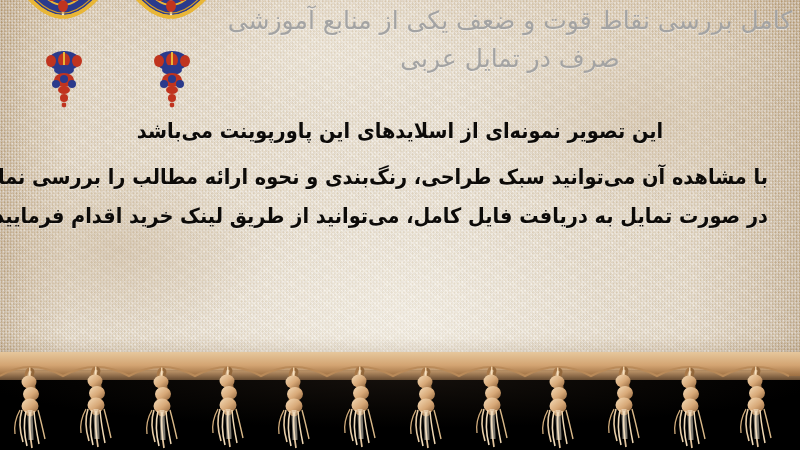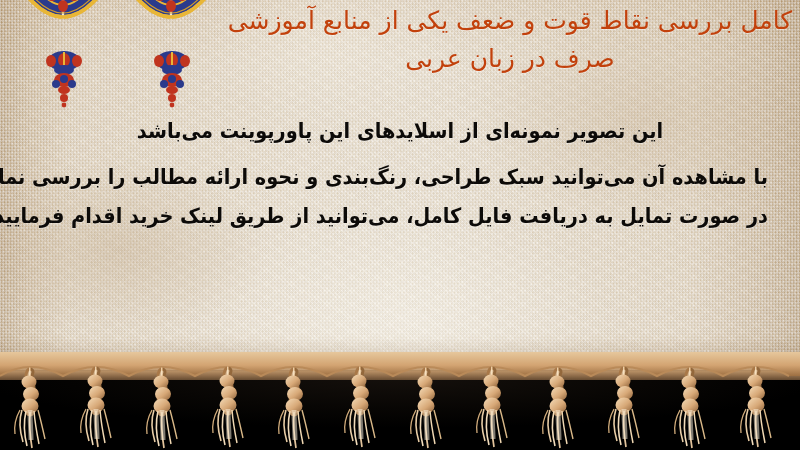--- a/index.html
+++ b/index.html
@@ -67,21 +67,21 @@
       radial-gradient(ellipse 210px 130px at 120px 250px, rgba(176,146,108,.24), rgba(0,0,0,0) 70%),
       radial-gradient(ellipse 240px 150px at 640px 120px, rgba(176,146,108,.18), rgba(0,0,0,0) 70%),
       radial-gradient(ellipse 300px 160px at 400px 320px, rgba(255,253,246,.30), rgba(0,0,0,0) 72%),
       radial-gradient(ellipse 190px 120px at 330px 40px, rgba(255,252,244,.20), rgba(0,0,0,0) 70%);
   }
 
   
   .title-block{
     position:absolute; right:0; left:220px; top:2px;
     text-align:center;
-    color:#c2410c;
+    color:#a3a3a3;
     font-size:25px;
     line-height:38px;
     font-weight:400;
     letter-spacing:0px;
     text-shadow:0 1px 0 rgba(255,255,255,.35);
   }
   .body-block{
     position:absolute; left:0; right:0; top:112px;
     text-align:center;
     color:#0c0a08;
@@ -255,21 +255,21 @@
     <ellipse cx="22" cy="31" rx="4" ry="4" fill="#2a3a8c"></ellipse>
     <ellipse cx="14" cy="36" rx="4" ry="4" fill="#2a3a8c"></ellipse>
     <ellipse cx="30" cy="36" rx="4" ry="4" fill="#2a3a8c"></ellipse>
     <ellipse cx="22" cy="42" rx="6" ry="4" fill="#c0341f"></ellipse>
     <ellipse cx="22" cy="50" rx="4" ry="4" fill="#c0341f"></ellipse>
     <circle cx="22" cy="57" r="2.4" fill="#c0341f"></circle>
   </svg>
 
   <div class="title-block">
     <div>کامل بررسی نقاط قوت و ضعف یکی از منابع آموزشی</div>
-    <div>صرف در زبان عربی</div>
+    <div>صرف در تمایل عربی</div>
   </div>
 
   <div class="body-block">
     <span class="ln first">این تصویر نمونه‌ای از اسلایدهای این پاورپوینت می‌باشد</span>
     <span class="ln">با مشاهده آن می‌توانید سبک طراحی، رنگ‌بندی و نحوه ارائه مطالب را بررسی نمایید</span>
     <span class="ln">در صورت تمایل به دریافت فایل کامل، می‌توانید از طریق لینک خرید اقدام فرمایید</span>
   </div>
 
   <div class="shadowbar"></div>
   <div class="blackband"></div>

